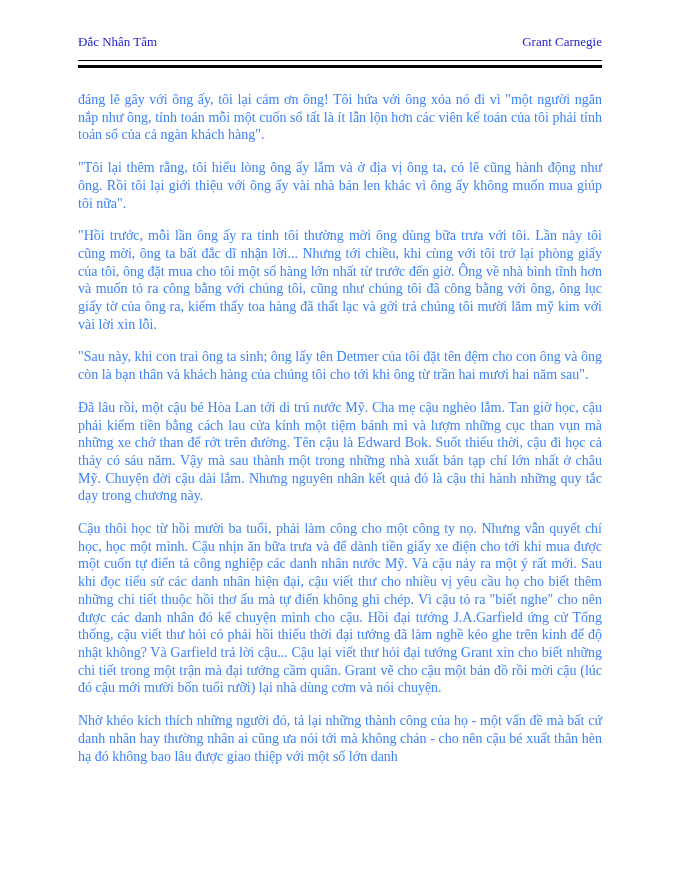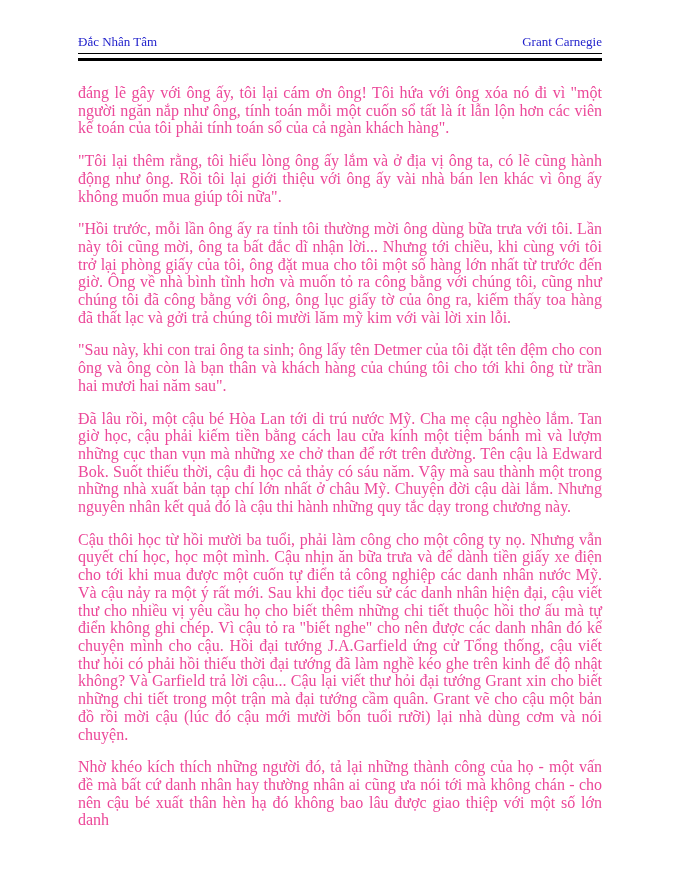--- a/index.html
+++ b/index.html
@@ -18,34 +18,34 @@
     background: #ffffff;
     font-family: "Liberation Serif", serif;
     overflow: hidden;
   }
   .header-row {
     display: flex;
     justify-content: space-between;
     align-items: baseline;
     font-size: 13px;
     color: #2323cc;
-    padding-bottom: 3px;
+    padding-bottom: 10px;
     border-bottom: 1px solid #000000;
   }
   .header-thick-rule {
     height: 3px;
     background: #000000;
     margin-top: 4px;
   }
   .content {
     margin-top: 23px;
-    font-size: 16px;
+    font-size: 14px;
     line-height: 17.7px;
     text-align: justify;
-    color: #ec4899;
+    color: #3b82f6;
   }
   .content p {
     margin: 0 0 15px 0;
   }
   .footer {
     margin-top: auto;
   }
   .footer-thick-rule {
     height: 3px;
     background: #000000;

